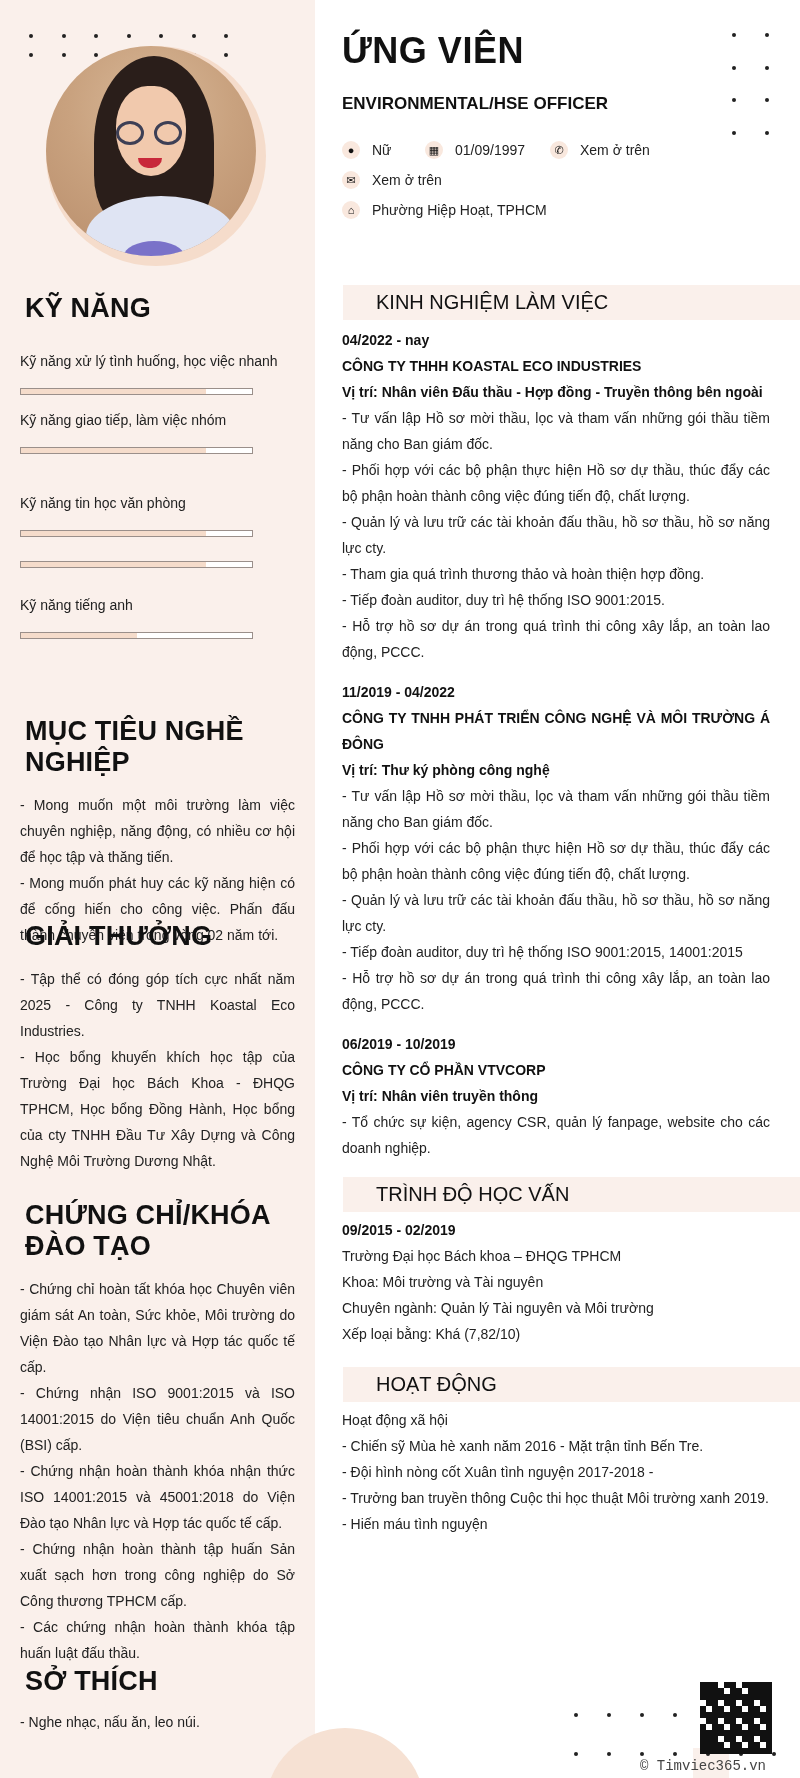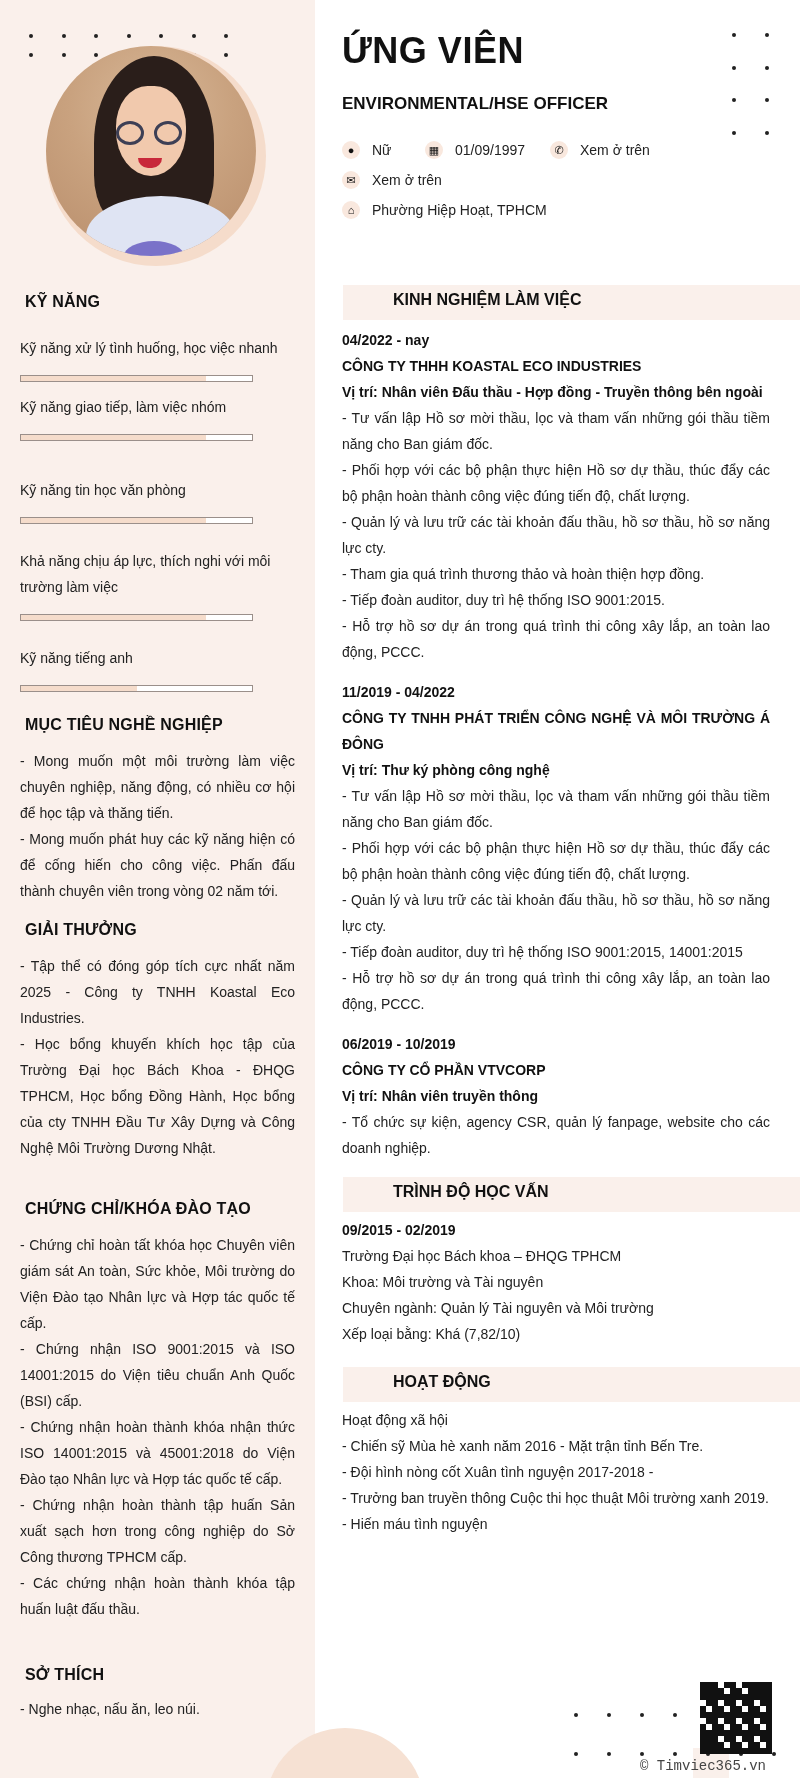--- a/index.html
+++ b/index.html
@@ -18,35 +18,35 @@
   .photo .hair { position: absolute; left: 48px; top: 10px; width: 120px; height: 175px; background: #2a1e1a; border-radius: 55% 55% 35% 35%; }
   .photo .face { position: absolute; left: 70px; top: 40px; width: 70px; height: 90px; background: #f1c9ad; border-radius: 45% 45% 50% 50%; }
   .photo .glasses-l, .photo .glasses-r { position: absolute; top: 75px; width: 28px; height: 24px; border: 3px solid #3d3f55; border-radius: 50%; }
   .photo .glasses-l { left: 70px; }
   .photo .glasses-r { left: 108px; }
   .photo .smile { position: absolute; left: 92px; top: 112px; width: 24px; height: 10px; background: #c8283a; border-radius: 0 0 12px 12px; }
   .photo .shirt { position: absolute; left: 40px; top: 150px; width: 150px; height: 80px; background: #dfe4f3; border-radius: 50% 50% 0 0; }
   .photo .flower { position: absolute; left: 78px; top: 195px; width: 60px; height: 30px; background: #7a72c9; border-radius: 50%; }
 
   .side-section { position: absolute; left: 20px; width: 275px; }
-  .side-title { font-weight: bold; font-size: 16px; color: #111; margin-left: 5px; letter-spacing: 0.2px; }
+  .side-title { font-weight: bold; font-size: 27px; color: #111; margin-left: 5px; letter-spacing: 0.2px; }
   .side-text { font-size: 14px; line-height: 26px; color: #222; text-align: justify; }
 
   .skill { margin-top: 14px; }
   .skill-label { font-size: 14px; line-height: 26px; color: #222; }
   .skill-bar { margin-top: 14px; width: 233px; height: 7px; border: 1px solid #9a8f8a; background: #ffffff; position: relative; }
   .skill-fill { position: absolute; left: 0; top: 0; bottom: 0; background: #f5dccb; }
 
   .name { position: absolute; left: 342px; top: 30px; font-size: 36px; font-weight: bold; color: #111; letter-spacing: 0.5px; }
   .job-title { position: absolute; left: 342px; top: 94px; font-size: 17px; font-weight: bold; color: #111; }
   .contact { position: absolute; display: flex; align-items: center; font-size: 14px; color: #222; }
   .contact .ic { width: 18px; height: 18px; border-radius: 50%; background: #f9e8de; display: flex; align-items: center; justify-content: center; margin-right: 12px; font-size: 11px; color: #111; }
 
   .sec-head { position: absolute; left: 343px; width: 457px; height: 35px; background: #faf0eb; }
-  .sec-head span { position: absolute; left: 50px; top: 6px; font-size: 16px; font-weight: bold; color: #111; }
+  .sec-head span { position: absolute; left: 33px; top: 6px; font-size: 20px; font-weight: normal; color: #111; }
 
   .block { position: absolute; left: 342px; width: 428px; font-size: 14px; line-height: 26px; color: #222; }
   .block .date, .block .company, .block .role { font-weight: bold; color: #111; }
   .block .company { text-align: justify; }
   .block p { text-align: justify; }
   .gap { height: 14px; }
 
   .qr { position: absolute; left: 700px; top: 1682px; width: 72px; height: 70px; display: grid; grid-template-columns: repeat(12, 6px); grid-template-rows: repeat(12, 6px); }
   .qr i { display: block; }
   .footer-mark { position: absolute; left: 640px; top: 1758px; font-family: "Liberation Mono", "DejaVu Sans Mono", monospace; font-size: 14px; color: #444; }
@@ -136,21 +136,20 @@
         <div class="skill-fill" style="width:80%"></div>
       </div>
   </div>
   <div class="skill" style="margin-top:36px;">
     <div class="skill-label">Kỹ năng tin học văn phòng</div>
     <div class="skill-bar">
         <div class="skill-fill" style="width:80%"></div>
       </div>
   </div>
   <div class="skill" style="margin-top:24px; width:255px;">
-    <div class="skill-label">Khả năng chịu áp lực, thích nghi với môi trường làm việc</div>
     <div class="skill-bar">
         <div class="skill-fill" style="width:80%"></div>
       </div>
   </div>
   <div class="skill" style="margin-top:24px;">
     <div class="skill-label">Kỹ năng tiếng anh</div>
     <div class="skill-bar">
         <div class="skill-fill" style="width:50%"></div>
       </div>
   </div>

